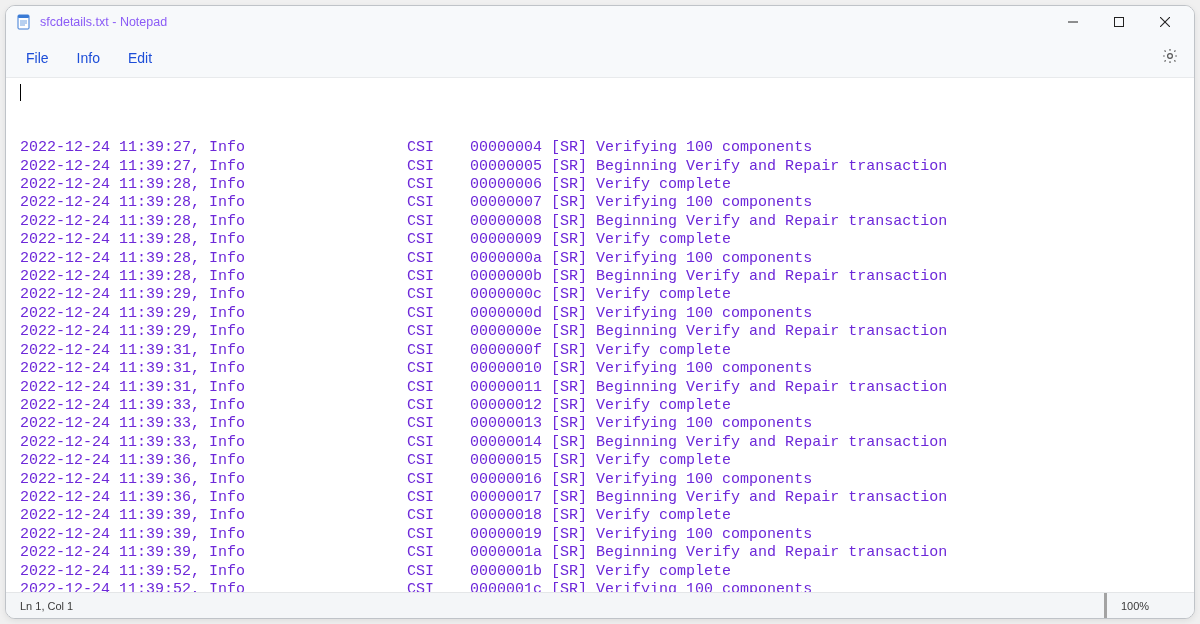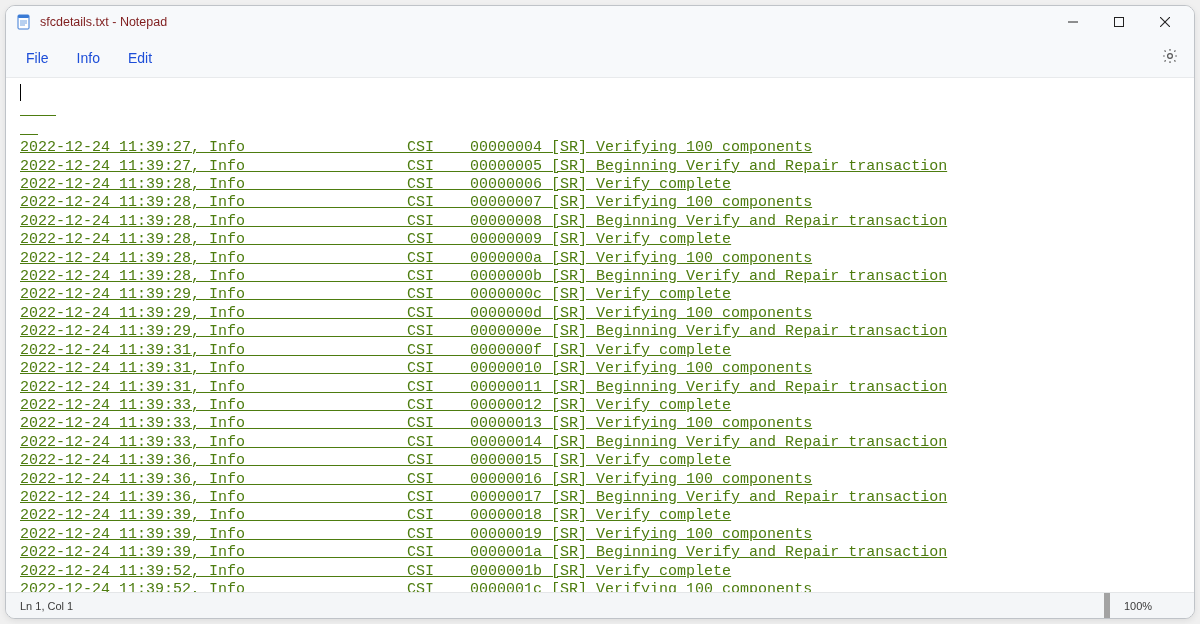--- a/index.html
+++ b/index.html
@@ -29,21 +29,21 @@
     align-items: center;
     padding: 0 6px 0 10px;
   }
   .titlebar .app-icon {
     width: 16px; height: 16px;
     margin-right: 8px;
     display: inline-flex;
   }
   .titlebar .title {
     font-size: 12.5px;
-    color: #7f1d1d;
+    color: #8b5cf6;
   }
   .titlebar .spacer { flex: 1; }
   .win-controls { display: flex; }
   .win-btn {
     width: 46px; height: 32px;
     display: flex; align-items: center; justify-content: center;
     color: #1a1a1a;
   }
   .menubar {
     height: 40px;
@@ -65,24 +65,23 @@
     display: flex; align-items: center; justify-content: center;
     color: #444;
   }
   .content {
     flex: 1;
     overflow: hidden;
     padding: 6px 0 4px 14px;
     font-family: Consolas, "Courier New", monospace;
     font-size: 15px;
     line-height: 18.4px;
-    color: #4d7c0f;
+    color: #6d28d9;
     white-space: pre;
     position: relative;
-    text-decoration: underline;
   }
   .text-caret {
     position: absolute;
     left: 14px;
     top: 6px;
     width: 1px;
     height: 17px;
     background: #000;
   }
   .statusbar {
@@ -92,21 +91,21 @@
     display: flex;
     align-items: center;
     font-size: 11px;
     color: #3a3a3a;
   }
   .status-cell {
     padding: 0 14px;
     height: 100%;
     display: flex;
     align-items: center;
-    border-left: 6px solid #a3a3a3;
+    border-left: 3px solid #a3a3a3;
   }
   .status-cell:first-child { border-left: none; }
   .status-spacer { flex: 1; }
 </style>
 </head>
 <body>
 
 <div class="window">
 
   <div class="titlebar">

